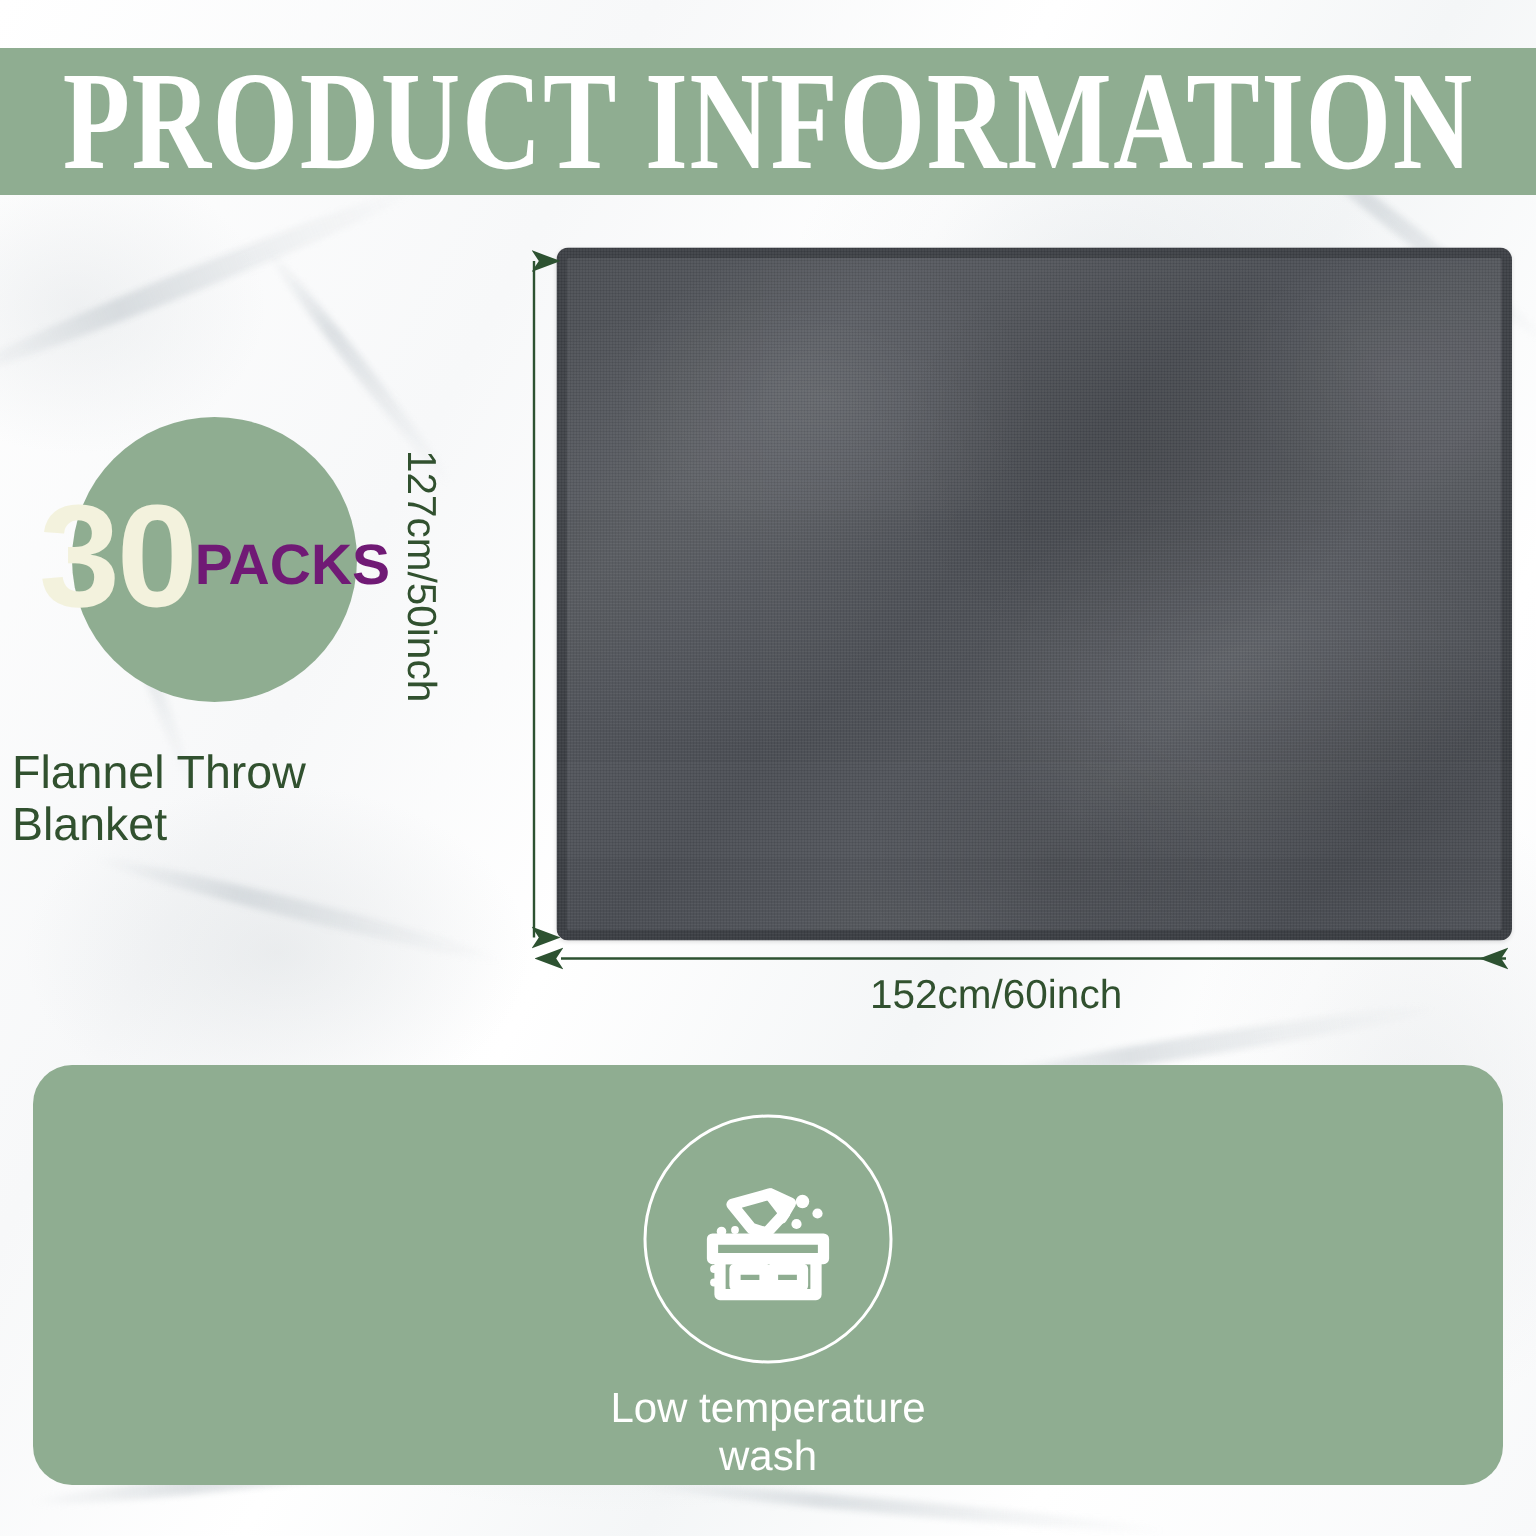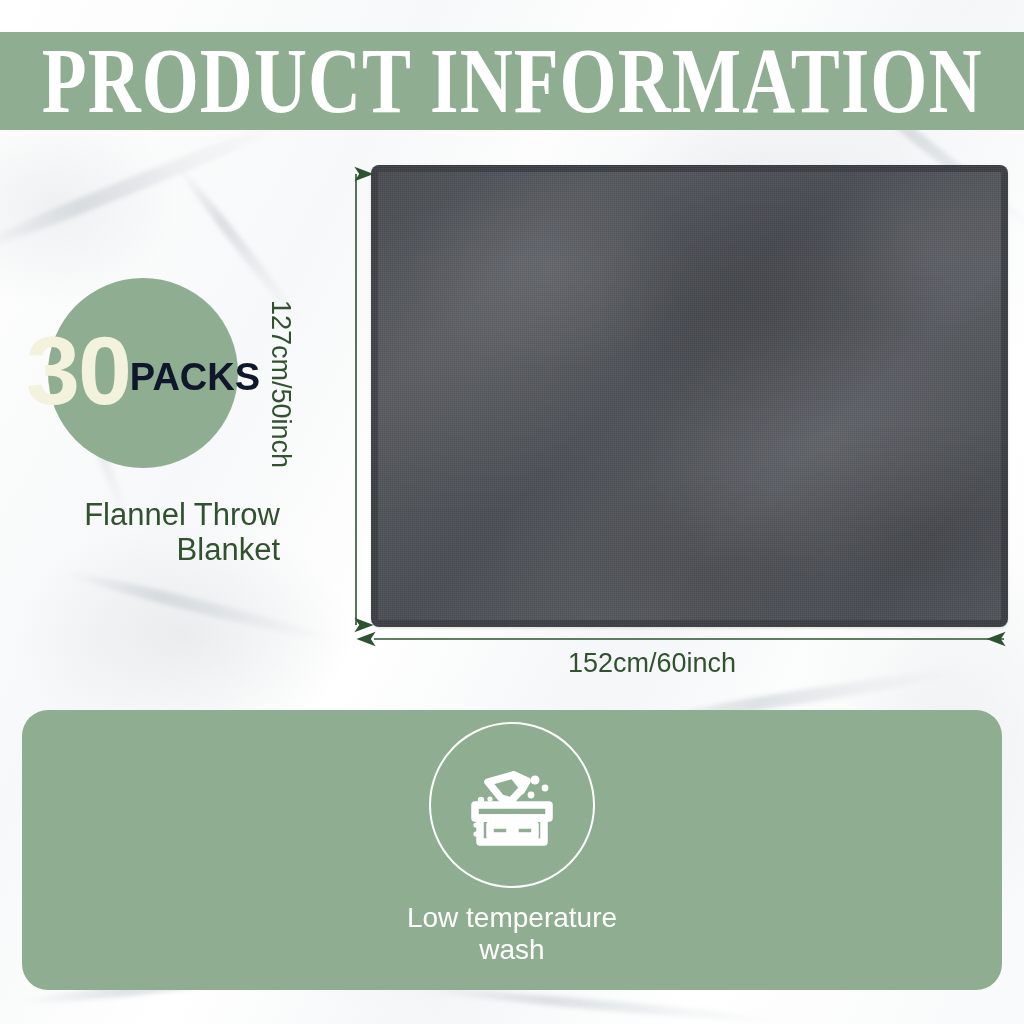--- a/index.html
+++ b/index.html
@@ -84,32 +84,32 @@
     line-height: 0.80;
     color: #f3f2dd;
     letter-spacing: -2px;
     margin-top: -4px;
   }
   #packs-word {
     font-family: "Liberation Sans", sans-serif;
     font-weight: 700;
     font-size: 38px;
     line-height: 1;
-    color: #0f172a;
+    color: #701a75;
     letter-spacing: 0px;
     margin-top: 8px;
   }
 
   
   #product-name {
     position: absolute;
     left: 8px;
     top: 498px;
     width: 272px;
-    text-align: right;
+    text-align: left;
     font-family: "Liberation Sans", sans-serif;
     font-size: 31px;
     line-height: 1.12;
     color: #31512f;
   }
 
   
   #blanket {
     position: absolute;
     left: 371px;
@@ -160,41 +160,41 @@
     top: 300px;
     font-family: "Liberation Sans", sans-serif;
     font-size: 27px;
     color: #31512f;
     white-space: nowrap;
     transform: rotate(90deg);
     transform-origin: left top;
   }
   #dim-width-label {
     position: absolute;
-    left: 568px;
+    left: 580px;
     top: 648px;
     font-family: "Liberation Sans", sans-serif;
     font-size: 27px;
     color: #31512f;
     white-space: nowrap;
   }
 
   
   #care-panel {
     position: absolute;
     left: 22px;
     top: 710px;
     width: 980px;
     height: 280px;
     background: #8fad91;
     border-radius: 26px;
     display: flex;
     align-items: flex-start;
     justify-content: space-around;
-    padding-top: 12px;
+    padding-top: 33px;
     box-sizing: border-box;
   }
   .care-item {
     width: 236px;
     display: flex;
     flex-direction: column;
     align-items: center;
   }
   .care-circle {
     width: 166px;

